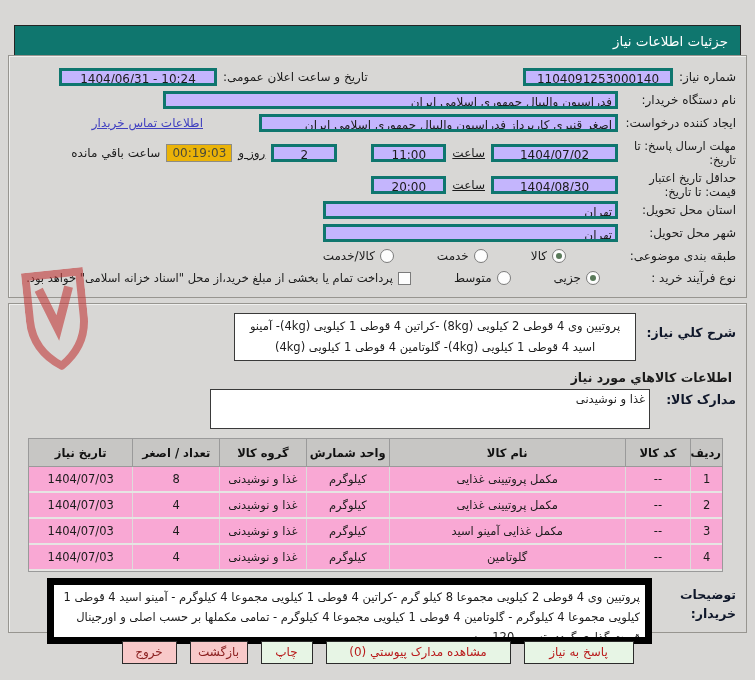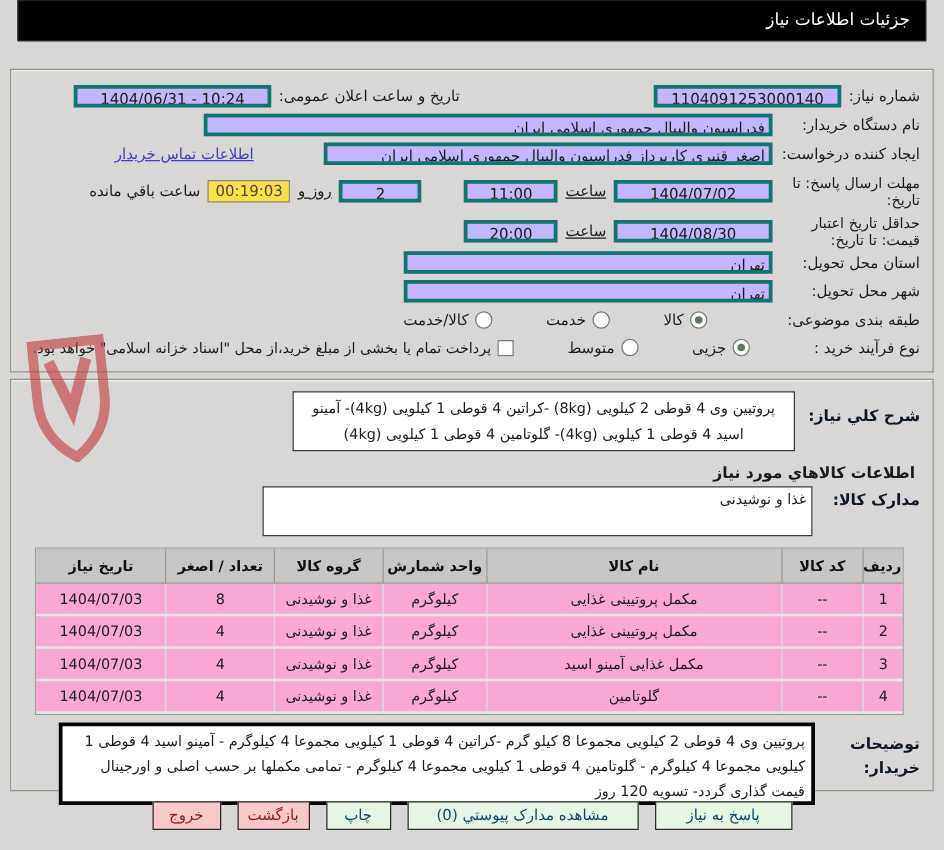--- a/index.html
+++ b/index.html
@@ -5,22 +5,22 @@
   html,body{margin:0;padding:0;}
   body{
     width:755px;height:680px;position:relative;overflow:hidden;
     background:#d8d7d5;
     font-family:"DejaVu Sans", sans-serif;
     direction:rtl;
     color:#1b1b1b;
   }
   
   .titlebar{
-    position:absolute;top:0;right:14px;left:14px;height:33px;
-    background:#000000;border:1px solid #242424;box-sizing:border-box;
+    position:absolute;top:25px;right:14px;left:14px;height:33px;
+    background:#0f766e;border:1px solid #242424;box-sizing:border-box;
     color:#ffffff;font-size:13.5px;line-height:31px;padding-right:12px;
   }
   
   .panel{
     position:absolute;right:8px;left:8px;box-sizing:border-box;
     background:#d8d7d5;border:1px solid #979590;
     box-shadow:inset 1px 1px 0 rgba(255,255,255,.6);
   }
   .panel1{top:55px;height:243px;padding:12px 10px 0 6px;}
   .panel2{top:303px;height:330px;padding:9px 10px 0 6px;}
@@ -44,21 +44,21 @@
   .r7{height:18px;margin-bottom:6px;}
   .r8{height:16px;margin-bottom:6px;}
   .r9{height:16px;}
   .w-need{width:150px;}
   .w-ann{width:158px;}
   .w-wide{width:455px;}
   .w-creator{width:359px;}
   .w-date{width:127px;}
   .w-time{width:75px;}
   .w-days{width:66px;}
-  .w-count{width:66px;background:#fde047;border:1px solid #8e8c84;color:#4a4a3a;}
+  .w-count{width:66px;background:#eab308;border:1px solid #8e8c84;color:#4a4a3a;}
   .w-city{width:295px;}
   .link{color:#4040c0;text-decoration:underline;cursor:pointer;font-size:12px;margin-right:56px;}
   .mr6{margin-right:6px;} .ml6{margin-left:6px;text-decoration:underline;}
   
   .radio{width:12px;height:12px;border:1px solid #7b7b7b;border-radius:50%;
     background:#fdfdfd;display:inline-block;position:relative;flex:none;}
   .radio.on::after{content:"";position:absolute;inset:3px;border-radius:50%;background:#5a7a5a;}
   .chk{width:11px;height:11px;border:1px solid #7b7b7b;background:#fdfdfd;display:inline-block;flex:none;}
   .optlbl{margin:0 5px;white-space:nowrap;}
   .gap55{margin-right:52px;} .gap38{margin-right:38px;} .gap20{margin-right:18px;}
@@ -88,31 +88,31 @@
   th:last-child{border-left:none;}
   td{
     background:#f9a8d4;font-size:11.5px;height:22px;text-align:center;
     border-left:1px solid #dddcda;border-bottom:2px solid #e6e5e3;color:#1b1b1b;
   }
   td:last-child{border-left:none;}
   
   .notesrow{display:flex;direction:rtl;align-items:flex-start;margin-top:6px;}
   .notes-lbl{width:84px;padding-top:8px;line-height:1.5;}
   .notesbox{
-    width:605px;height:66px;background:#fff;border:3px solid #000000;box-sizing:border-box;
+    width:605px;height:66px;background:#fff;border:7px solid #000000;box-sizing:border-box;
     font-size:11.5px;line-height:1.75;padding:2px 5px;text-align:right;overflow:hidden;
   }
   
   .btns{position:absolute;top:641px;right:0;left:0;display:flex;direction:rtl;
     justify-content:center;gap:13px;}
   .btn{
     height:23px;line-height:21px;box-sizing:border-box;border:1px solid #2b2b2b;
     font-size:12px;text-align:center;cursor:pointer;font-family:inherit;padding:0 4px;
   }
-  .btn.green{background:#e7f5e5;color:#0c4a6e;}
+  .btn.green{background:#e7f5e5;color:#b91c1c;}
   .btn.pink{background:#f8c9c9;color:#8b2020;}
   .bw1{width:110px;} .bw2{width:185px;} .bw3{width:52px;} .bw4{width:58px;} .bw5{width:55px;}
   
   .wm{position:absolute;top:270px;right:0;left:0;height:110px;pointer-events:none;z-index:6;}
   .wm-text{
     position:absolute;top:8px;left:80px;direction:ltr;
     font-size:57px;font-weight:bold;letter-spacing:1px;
     color:rgba(235,233,230,.55);
     text-shadow:2px 2px 1px rgba(120,118,115,.45), -1px -1px 1px rgba(140,138,135,.4);
     white-space:nowrap;

